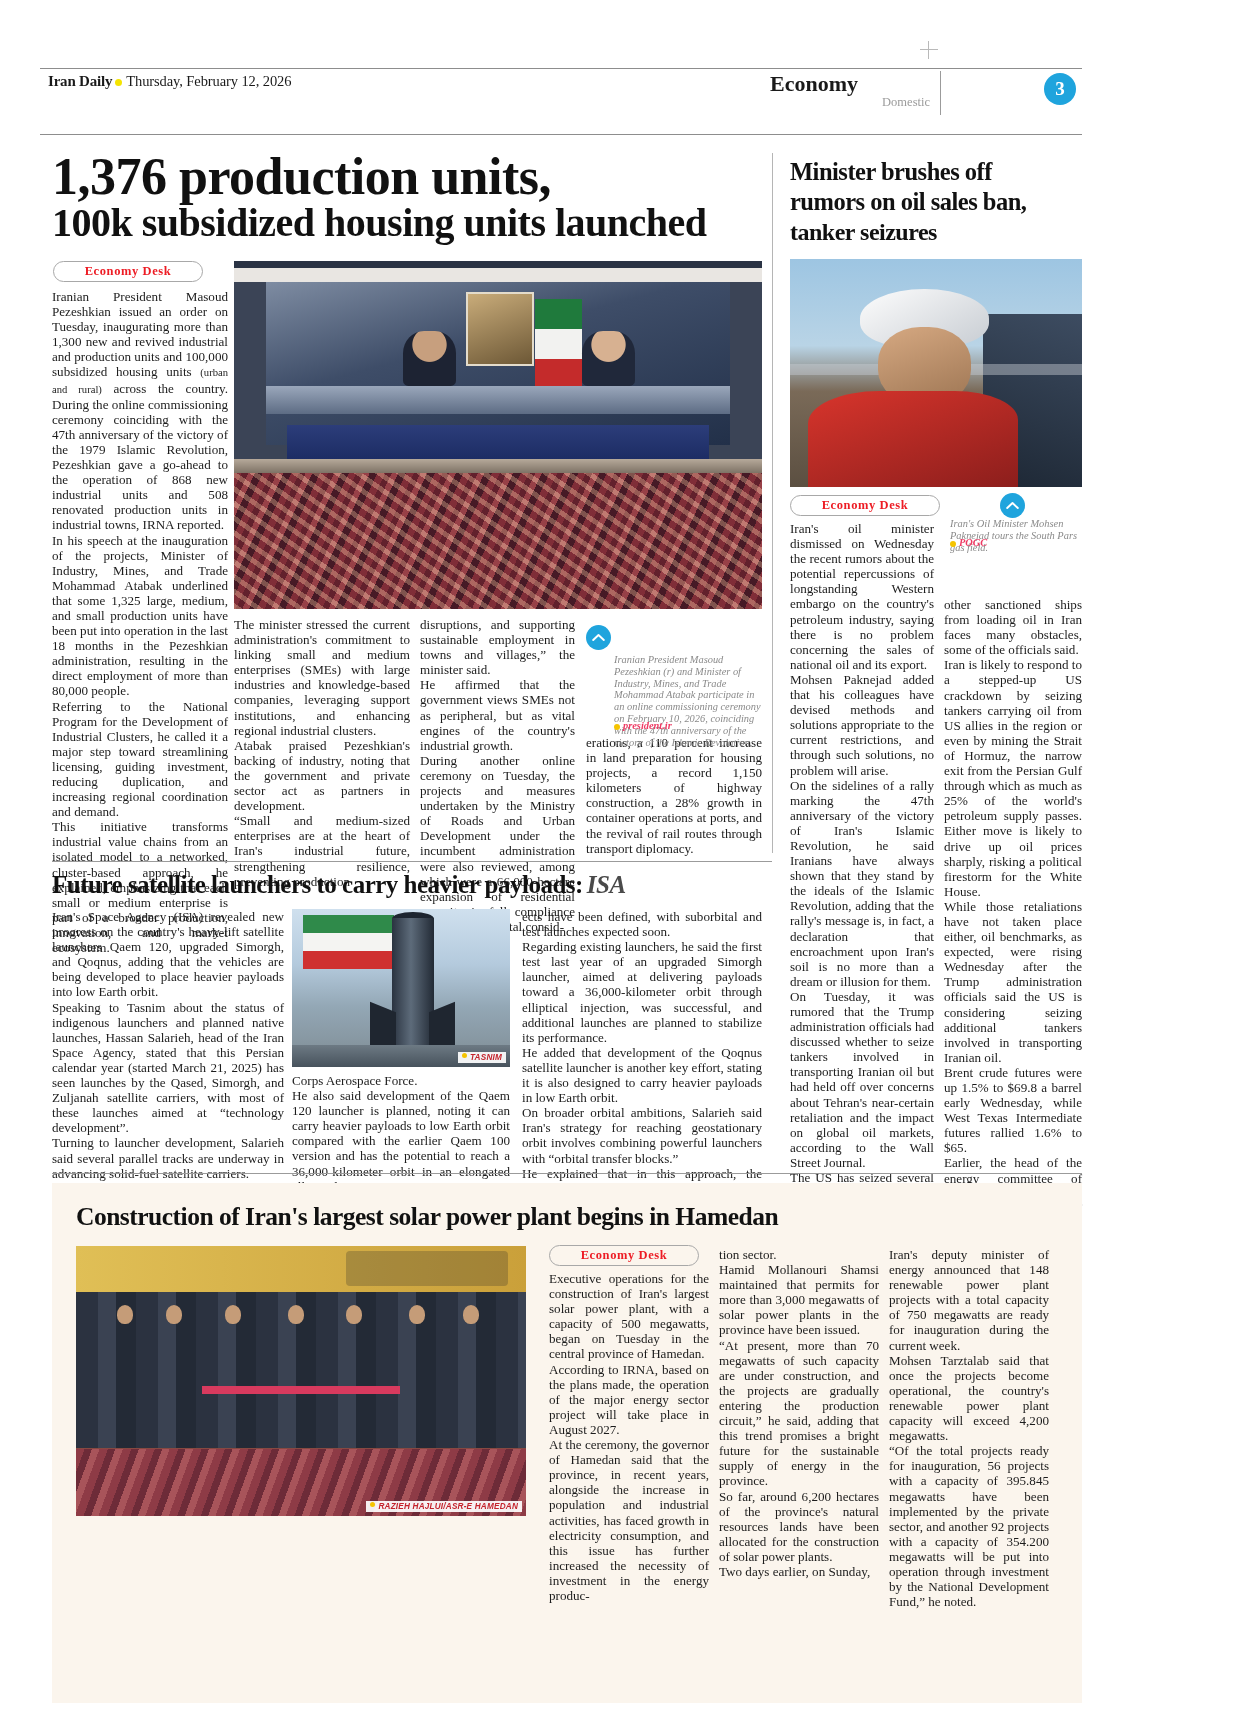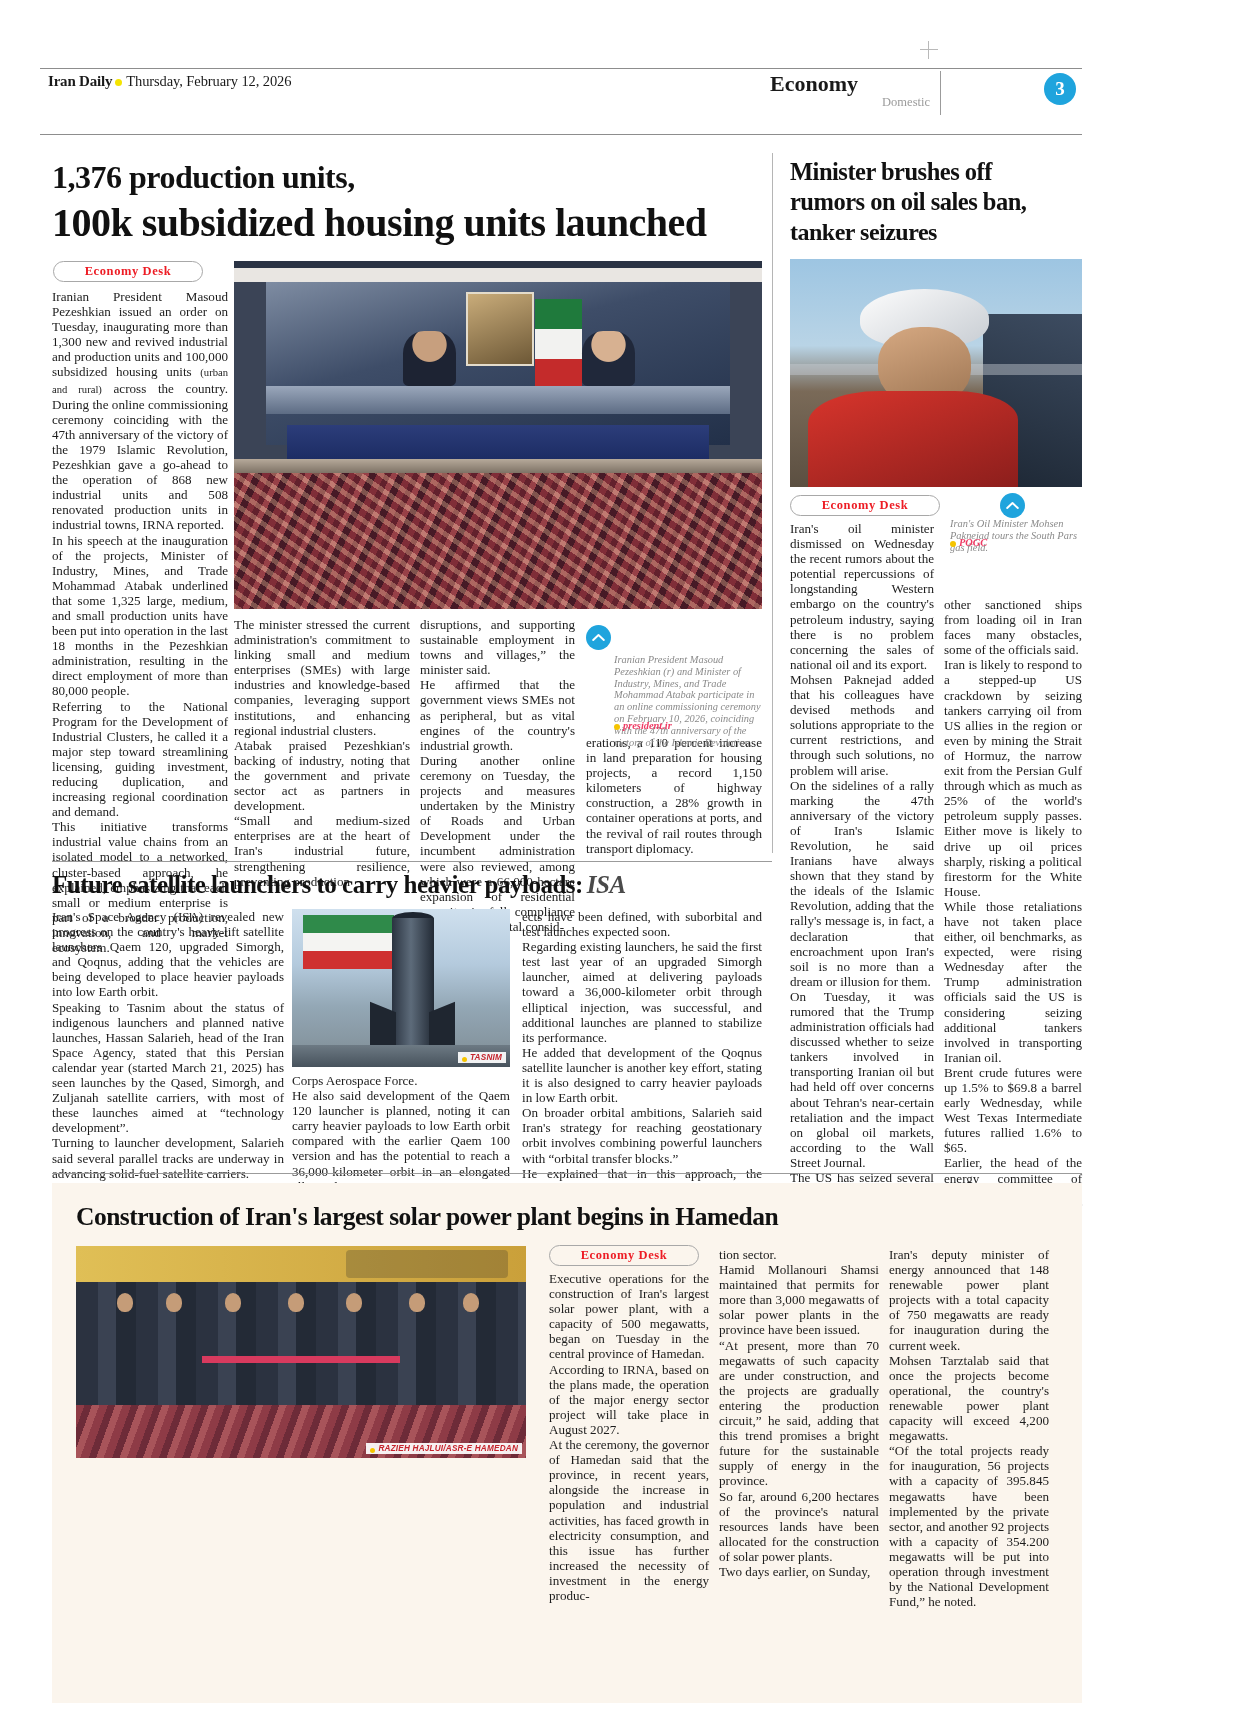--- a/index.html
+++ b/index.html
@@ -32,21 +32,21 @@
 
   .caption{font-family:"Liberation Serif",serif;font-style:italic;font-size:10.4px;line-height:11.8px;color:#8a8a8a;}
   .credit{font-family:"Liberation Serif",serif;font-style:italic;font-size:10.4px;color:#ee3a63;font-weight:bold;}
   .credit .cdot{display:inline-block;width:6px;height:6px;border-radius:50%;background:#f5c400;margin-right:3px;vertical-align:middle;}
 
   .divider-h{position:absolute;background:#9b9b9b;height:1px;}
   .divider-v{position:absolute;background:#b5b5b5;width:1px;}
 
   
   .photo{position:absolute;overflow:hidden;}
-  .ph-tag{position:absolute;right:4px;bottom:4px;background:rgba(255,255,255,.92);color:#c4232c;font-family:"Liberation Sans",sans-serif;font-size:8.2px;font-weight:bold;font-style:italic;padding:1px 4px;letter-spacing:.2px;display:flex;align-items:flex-end;}
+  .ph-tag{position:absolute;right:4px;bottom:4px;background:rgba(255,255,255,.92);color:#c4232c;font-family:"Liberation Sans",sans-serif;font-size:8.2px;font-weight:bold;font-style:italic;padding:1px 4px;letter-spacing:.2px;display:flex;align-items:flex-start;}
   .ph-tag .cdot{display:inline-block;width:5px;height:5px;border-radius:50%;background:#f5c400;margin-right:3px;}
 
   
   #photo1{background:
      linear-gradient(to bottom,#2a3344 0%,#2a3344 2%,#e9e6e2 2%,#e9e6e2 6%,#3b4456 6%);
   }
   #photo1 .p1-screen{position:absolute;left:6%;top:6%;width:88%;height:47%;background:linear-gradient(165deg,#7e8ca2 0%,#3e4d68 40%,#223049 100%);}
   #photo1 .p1-portrait{position:absolute;left:44%;top:9%;width:12%;height:20%;background:linear-gradient(160deg,#c9ac7a,#6d5836);border:2px solid #e4dccb;}
   #photo1 .p1-flag{position:absolute;left:57%;top:11%;width:9%;height:26%;background:linear-gradient(to bottom,#1f7a3c 0%,#1f7a3c 33%,#f2f2f0 33%,#f2f2f0 66%,#c42b2b 66%);}
   #photo1 .p1-man-l{position:absolute;left:32%;top:20%;width:10%;height:16%;background:radial-gradient(circle at 50% 25%,#c79f7e 0 34%,#1d2333 36%);border-radius:40% 40% 10% 10%;}
@@ -101,21 +101,21 @@
 
   <div class="brand">
     <span>Iran Daily</span><span class="dot"></span><span class="date">Thursday, February 12, 2026</span>
   </div>
 
   <div class="section-name">Economy</div>
   <div class="section-sub">Domestic</div>
   <div class="vsep"></div>
   <div class="pagebadge">3</div>
 
-  <div class="hl" style="position:absolute;left:52px;top:140px;width:720px;font-size:32px;line-height:48px;">1,376 production units,</div>
+  <div class="hl" style="position:absolute;left:52px;top:140px;width:720px;font-size:52px;line-height:48px;">1,376 production units,</div>
   <div class="hl" style="position:absolute;left:52px;top:186px;width:720px;font-size:40px;line-height:48px;">100k subsidized housing units launched</div>
 
   <div class="divider-v" style="left:772px;top:140px;height:700px;"></div>
 
   <div class="hl" style="position:absolute;left:790px;top:174px;width:292px;font-size:24.5px;line-height:30px;">rumors on oil sales ban,</div>
   <div class="hl" style="position:absolute;left:790px;top:144px;width:292px;font-size:24.5px;line-height:30px;">Minister brushes off</div>
   <div class="hl" style="position:absolute;left:790px;top:204px;width:292px;font-size:24px;line-height:30px;">tanker seizures</div>
 
   <div style="position:absolute;left:53px;top:248px;">
     <span class="desk-badge" style="width:148px;">Economy  Desk</span>
@@ -227,21 +227,21 @@
 He added that development of the Qoqnus satellite launcher is another key effort, stating it is also designed to carry heavier payloads in low Earth orbit.
 On broader orbital ambitions, Salarieh said Iran's strategy for reaching geostationary orbit involves combining powerful launchers with “orbital transfer blocks.”
 He explained that in this approach, the launcher places the satellite and transfer block into parking orbit or low altitude, after which the transfer block moves the payload to a higher orbit.</div>
 
   <div class="divider-h" style="left:52px;top:1160px;width:1030px;"></div>
 
   <div class="feature"></div>
 
   <div class="hl" style="position:absolute;left:76px;top:1188px;width:960px;font-size:25.5px;line-height:32px;">Construction of Iran's largest solar power plant begins in Hamedan</div>
 
-  <div class="photo" id="photo4" style="left:76px;top:1233px;width:450px;height:212px;text-decoration:underline;">
+  <div class="photo" id="photo4" style="left:76px;top:1233px;width:450px;height:270px;text-decoration:underline;">
     <div class="p4-banner"></div>
     <div class="p4-banner-text"></div>
     <div class="p4-crowd"></div>
     <div class="p4-head" style="left:9%;"></div>
     <div class="p4-head" style="left:20%;"></div>
     <div class="p4-head" style="left:33%;"></div>
     <div class="p4-head" style="left:47%;"></div>
     <div class="p4-head" style="left:60%;"></div>
     <div class="p4-head" style="left:74%;"></div>
     <div class="p4-head" style="left:86%;"></div>

